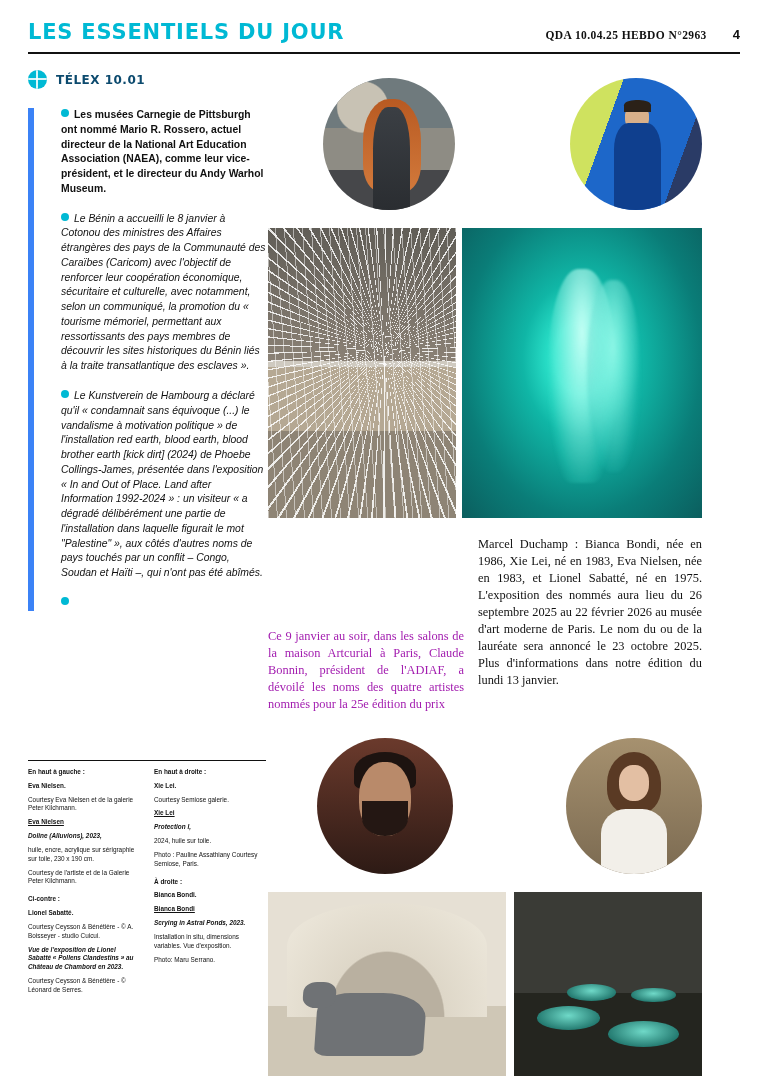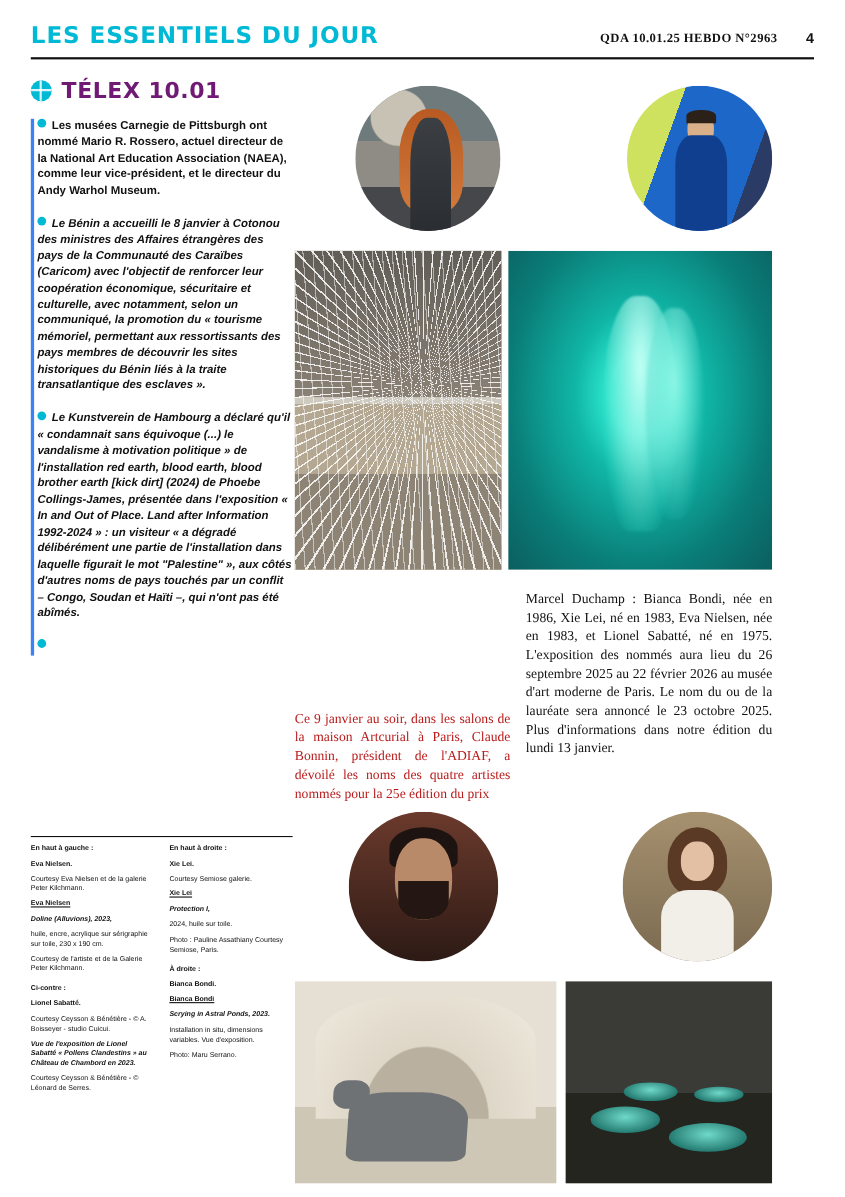--- a/index.html
+++ b/index.html
@@ -25,30 +25,30 @@
   .folio { font-size:13px; font-weight:700; color:#111;}
   .rule-top { height:2px; background:#111; margin-top:2px; }
 
   
   .telex-head { display:flex; align-items:center; gap:9px; margin-top:16px; }
   .globe {
     width:19px;height:19px;border-radius:50%;background:#00b9d4;position:relative;flex:none;
   }
   .globe:before{content:"";position:absolute;left:8.3px;top:0;width:2px;height:19px;background:#fff;opacity:.85;border-radius:2px;}
   .globe:after{content:"";position:absolute;left:0;top:8.3px;width:19px;height:2px;background:#fff;opacity:.85;border-radius:2px;}
-  .telex-title { font-size:20px;font-weight:800;letter-spacing:.5px;font-family:"DejaVu Sans",sans-serif;color:#701a75;text-align:right;}
+  .telex-title { font-size:12px;font-weight:800;letter-spacing:.5px;font-family:"DejaVu Sans",sans-serif;color:#0c4a6e;text-align:right;}
 
   .telex-col { width:238px; position:absolute; left:28px; top:108px; }
-  .telex-inner { border-left:3px solid #3b82f6; padding-left:3px; }
+  .telex-inner { border-left:6px solid #3b82f6; padding-left:27px; }
   .telex-item { position:relative; margin-bottom:15px; }
   .telex-item p {
     margin:0; font-size:10.4px; line-height:1.42; font-weight:700;
     font-family:"Liberation Sans", sans-serif; color:#111; text-align:left;
   }
-  .telex-item.italic p { font-style:italic; font-weight:700; }
+  .telex-item.italic p { font-style:italic; font-weight:400; }
   .bullet {
     display:inline-block;width:8px;height:8px;border-radius:50%;
     background:#00b9d4;margin-right:5px;vertical-align:1px;
   }
 
   
   .circ { border-radius:50%; overflow:hidden; position:absolute; }
   .imgbox { position:absolute; overflow:hidden; }
 
   
@@ -96,21 +96,21 @@
     background:radial-gradient(ellipse at 50% 35%, rgba(160,250,235,.8), rgba(40,190,180,.2) 70%, transparent 80%);
     border-radius:45%;filter:blur(1.5px);}
 
   
   .article-title {
     position:absolute; left:268px; top:528px; width:192px;
     font-family:"DejaVu Serif", serif; font-weight:700; font-size:20.5px; line-height:1.16; color:#111;
   }
   .article-col1 {
     position:absolute; left:268px; top:628px; width:196px;
-    font-family:"Liberation Serif", serif; font-size:12.4px; line-height:1.37; text-align:justify; color:#b91c1c;margin-top:17px;
+    font-family:"Liberation Serif", serif; font-size:12.4px; line-height:1.37; text-align:justify; color:#a21caf;
   }
   .article-col2 {
     position:absolute; left:478px; top:536px; width:224px;
     font-family:"Liberation Serif", serif; font-size:12.4px; line-height:1.37; text-align:justify; color:#111;
   }
   .byline { font-variant:small-caps; font-weight:700; font-size:12.6px; letter-spacing:.3px; margin-top:6px; display:block;}
 
   
   #p3 { left:317px; top:738px; width:136px; height:136px; }
   .p3bg{width:100%;height:100%;background:linear-gradient(#6b3a2c,#2d1a15);position:relative;}
@@ -156,21 +156,21 @@
   .cap-grey { color:#333; }
 </style>
 </head>
 <body>
 
 <div class="page">
 
   <div class="masthead">
     <div class="masthead-title">LES ESSENTIELS DU JOUR</div>
     <div class="masthead-right">
-      <div class="issue">QDA 10.01.25 HEBDO N°2963</div>
+      <div class="issue">QDA 10.04.25 HEBDO N°2963</div>
       <div class="folio">4</div>
     </div>
   </div>
   <div class="rule-top"></div>
 
   <div class="telex-head">
     <div class="globe"></div>
     <div class="telex-title">TÉLEX 10.01</div>
   </div>
 

